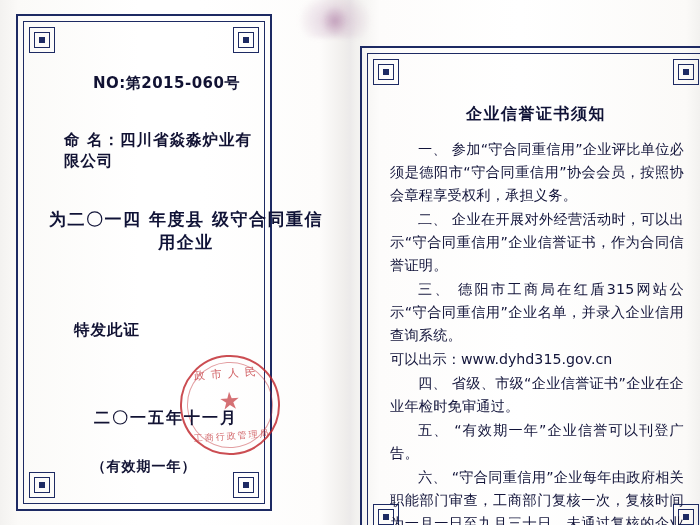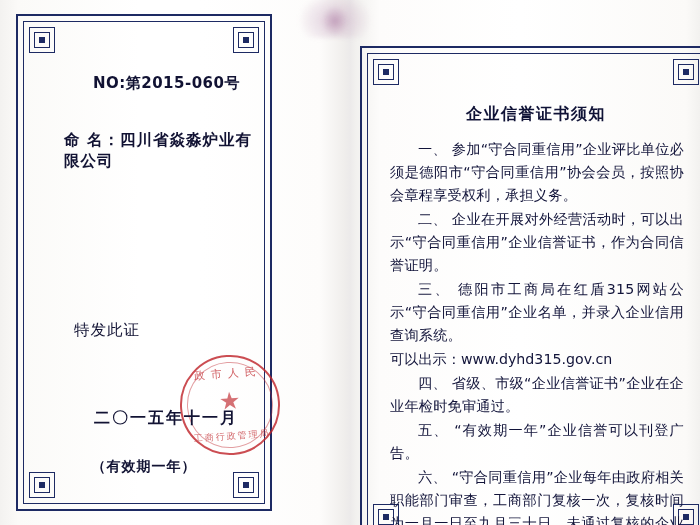--- a/index.html
+++ b/index.html
@@ -121,21 +121,21 @@
     font-size: 17px;
     font-weight: 700;
     letter-spacing: 1.5px;
     color: #0f1236;
   }
   .special {
     position: absolute;
     left: 42px;
     top: 290px;
     font-size: 15.5px;
-    font-weight: 400;
+    font-weight: 700;
     letter-spacing: 1px;
     color: #111233;
   }
   .dateline {
     position: absolute;
     left: 0;
     right: 18px;
     top: 378px;
     text-align: right;
     font-size: 16px;
@@ -261,20 +261,21 @@
       </div>
     <div class="corner br">
         <span class="c1"></span>
         <span class="c2"></span>
         <span class="c3"></span>
       </div>
 
     <div class="content">
       <div class="serial cn">NO:第2015-060号</div>
       <div class="awardee cn">命 名：四川省焱淼炉业有限公司</div>
+      <div class="maintext cn">为二〇一四 年度县 级守合同重信用企业</div>
       <div class="special cn">特发此证</div>
 
       <div class="seal">
         <div class="seal-text cn">政市人民</div>
         <div class="seal-star">★</div>
         <div class="seal-bottom cn">工商行政管理局</div>
       </div>
 
       <div class="dateline cn">二〇一五年十一月</div>
       <div class="validity cn">（有效期一年）</div>

